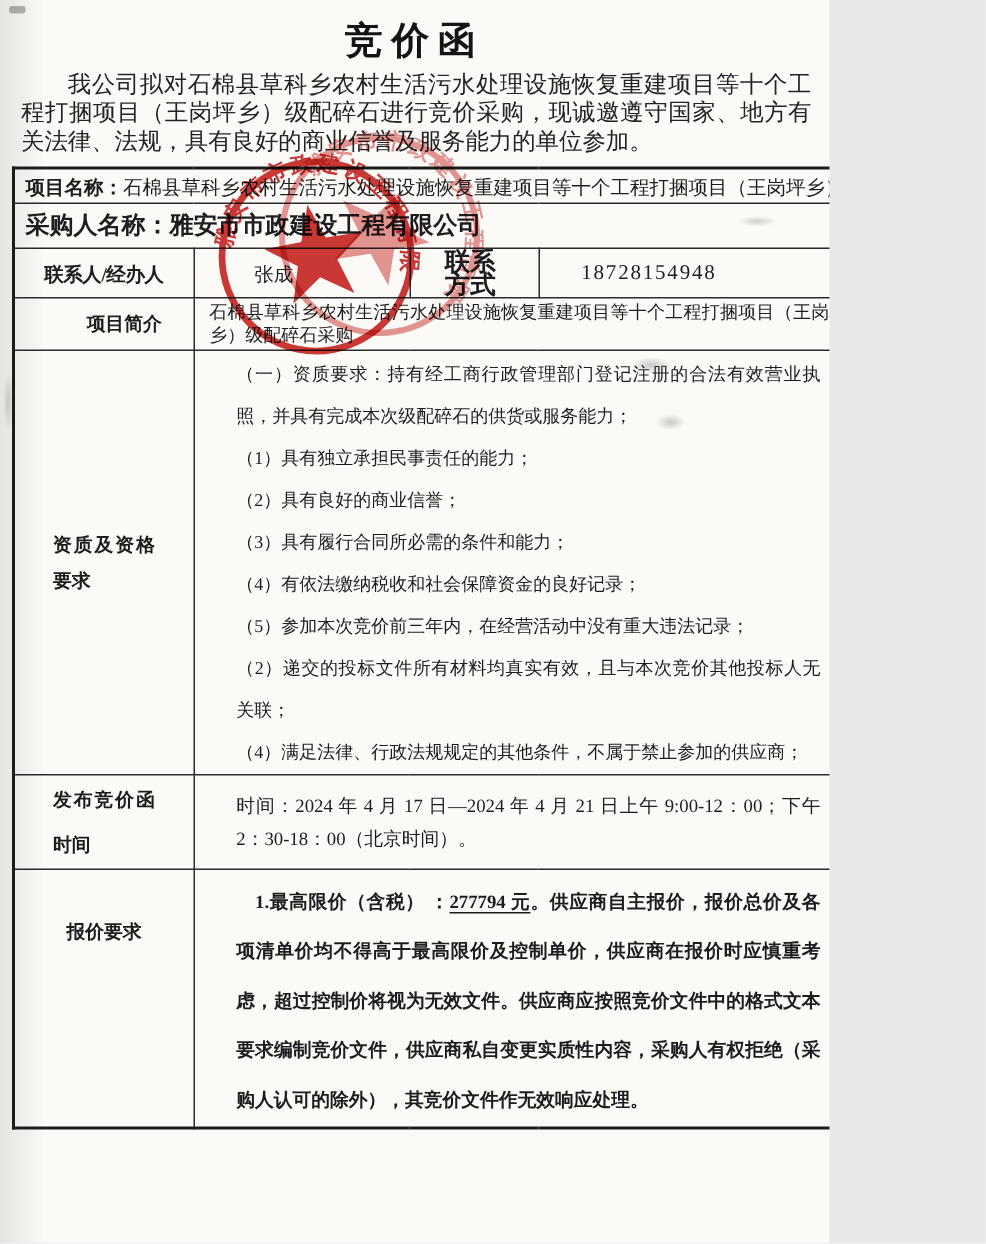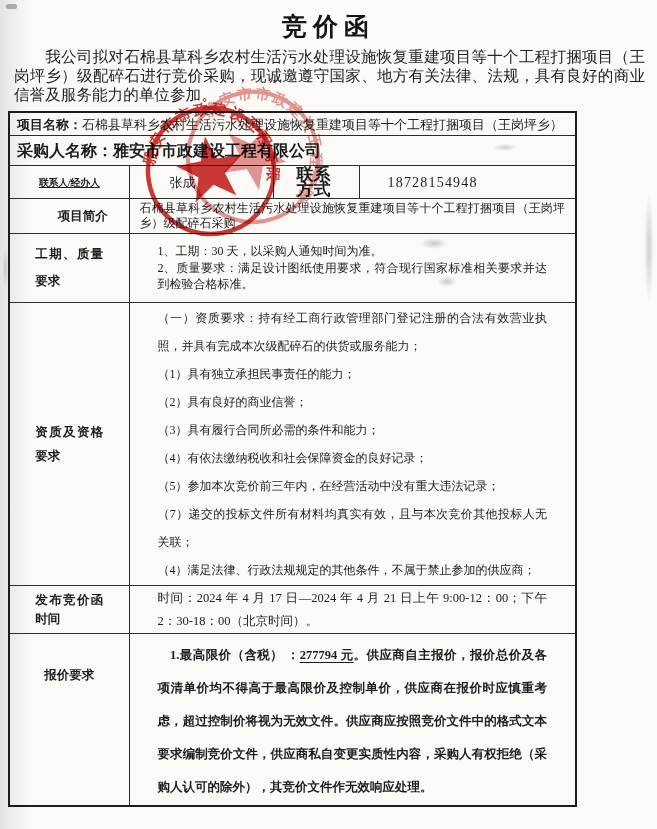--- a/index.html
+++ b/index.html
@@ -1,50 +1,50 @@
 <!DOCTYPE html>
 <html><head>
 <meta charset="utf-8">
 <style>
   html,body{margin:0;padding:0;background:#e8e8e6;}
-  .page{position:relative;width:657px;height:829px;background:#fbfaf7;overflow:hidden;
+  .page{position:relative;width:553px;height:829px;background:#fbfaf7;overflow:hidden;
         font-family:"Liberation Serif","DejaVu Serif",serif;color:#1d1d20;}
   
   .edge-shade{position:absolute;left:0;top:0;bottom:0;width:30px;
         background:linear-gradient(90deg,rgba(110,110,106,.16),rgba(110,110,106,0));pointer-events:none;}
   .title{margin:10px 0 4px;text-align:center;font-family:"Liberation Sans","DejaVu Sans",sans-serif;
         font-weight:700;font-size:25px;letter-spacing:6px;color:#141414;}
   .intro{margin:4px 12px 0 14px;font-size:15.6px;line-height:19px;text-align:justify;
         text-indent:2em;color:#232326;}
   table.doc{position:absolute;left:8px;top:111px;width:567px;border-collapse:collapse;
         table-layout:fixed;border:2px solid #1c1c1c;}
   td{border:1.6px solid #2b2b2b;padding:1px 28px;font-size:12px;line-height:15px;
         vertical-align:middle;overflow:hidden;color:#1d1d20;}
   .lbl{font-weight:700;text-align:center;padding:1px 4px;font-size:12.5px;}
   .l5{display:inline-block;width:68px;text-align:justify;}
   .r1 td{height:20px;font-size:13px;padding:1px 7px;}
   .r2 td{height:27px;font-size:16px;font-weight:700;padding:1px 7px;}
   .r3 td{height:22px;}
-  .r3 .lbl{white-space:nowrap;font-size:10px;letter-spacing:-.3px;text-decoration:underline;}
+  .r3 .lbl{white-space:nowrap;font-size:13px;letter-spacing:-.3px;}
   .cell-contact-name{padding-left:40px;font-size:13px;}
   .cell-phone-label{font-weight:700;text-align:right;padding-left:9px;font-size:17px;}
   .cell-phone{font-size:14px;letter-spacing:1.2px;font-family:"Liberation Serif",serif;margin-left:30px;}
   .r4 td{height:29px;padding-left:31px;}
   .r4 .ct{line-height:15px;padding:2px 10px;}
   .r5 td{height:57px;}
   .r5 .lbl{line-height:26px;}
   .r5 .ct{vertical-align:top;padding-top:14px;}
   .r6 td{height:66px;}
   .r6 .lbl{line-height:27px;}
   .r6 .ct div{line-height:16.5px;text-align:justify;}
   .r7 td{height:251px;margin-left:45px;}
   .r7 .lbl{line-height:24px;}
   .qit{line-height:28px;text-align:justify;}
   .r8 td{height:41px;}
-  .r8 .lbl{line-height:19px;margin-left:20px;}
+  .r8 .lbl{line-height:30px;margin-left:20px;}
   .r8 .ct{line-height:22.5px;font-size:12.5px;text-align:justify;}
   .r9 .lbl{vertical-align:top;padding-top:34px;}
   .r9 .ct{vertical-align:top;padding-top:5px;}
   .qp{margin:0;font-weight:700;line-height:33px;font-size:12.5px;text-indent:1em;text-align:justify;}
   .price-underline{text-decoration:underline;text-underline-offset:3px;}
   .ct{text-align:justify;}
   
   .stamp{position:absolute;mix-blend-mode:multiply;pointer-events:none;}
   .stampA{left:131px;top:91px;transform:rotate(-10deg);opacity:.9;}
   .stampB{left:173px;top:77px;transform:rotate(26deg);opacity:.48;}
@@ -96,38 +96,31 @@
       <td class="cell-phone-label">联系方式</td>
       <td class="cell-phone">18728154948</td>
     </tr>
 
     <tr class="r4">
       <td class="lbl">项目简介</td>
       <td class="ct" colspan="3">石棉县草科乡农村生活污水处理设施恢复重建项目等十个工程打捆项目（王岗坪乡）级配碎石采购</td>
     </tr>
 
 
-    <tr class="r6">
-      <td class="lbl"><span class="l5">工期、质量要求</span></td>
-      <td class="ct" colspan="3">
-        <div>1、工期：30 天，以采购人通知时间为准。</div>
-        <div>2、质量要求：满足设计图纸使用要求，符合现行国家标准相关要求并达到检验合格标准。</div>
-      </td>
-    </tr>
 
     <tr class="r7">
       <td class="lbl"><span class="l5">资质及资格要求</span></td>
       <td class="ct" colspan="3">
         <div class="qit">（一）资质要求：持有经工商行政管理部门登记注册的合法有效营业执照，并具有完成本次级配碎石的供货或服务能力；</div>
         <div class="qit">（1）具有独立承担民事责任的能力；</div>
         <div class="qit">（2）具有良好的商业信誉；</div>
         <div class="qit">（3）具有履行合同所必需的条件和能力；</div>
         <div class="qit">（4）有依法缴纳税收和社会保障资金的良好记录；</div>
         <div class="qit">（5）参加本次竞价前三年内，在经营活动中没有重大违法记录；</div>
-        <div class="qit">（7）递交的投标文件所有材料均真实有效，且与本次竞价其他投标人无关联；</div>
+        <div class="qit">（2）递交的投标文件所有材料均真实有效，且与本次竞价其他投标人无关联；</div>
         <div class="qit">（4）满足法律、行政法规规定的其他条件，不属于禁止参加的供应商；</div>
       </td>
     </tr>
 
     <tr class="r8">
       <td class="lbl"><span class="l5">发布竞价函时间</span></td>
       <td class="ct" colspan="3">时间：2024 年 4 月 17 日—2024 年 4 月 21 日上午 9:00-12：00；下午 2：30-18：00（北京时间）。</td>
     </tr>
 
     <tr class="r9">

